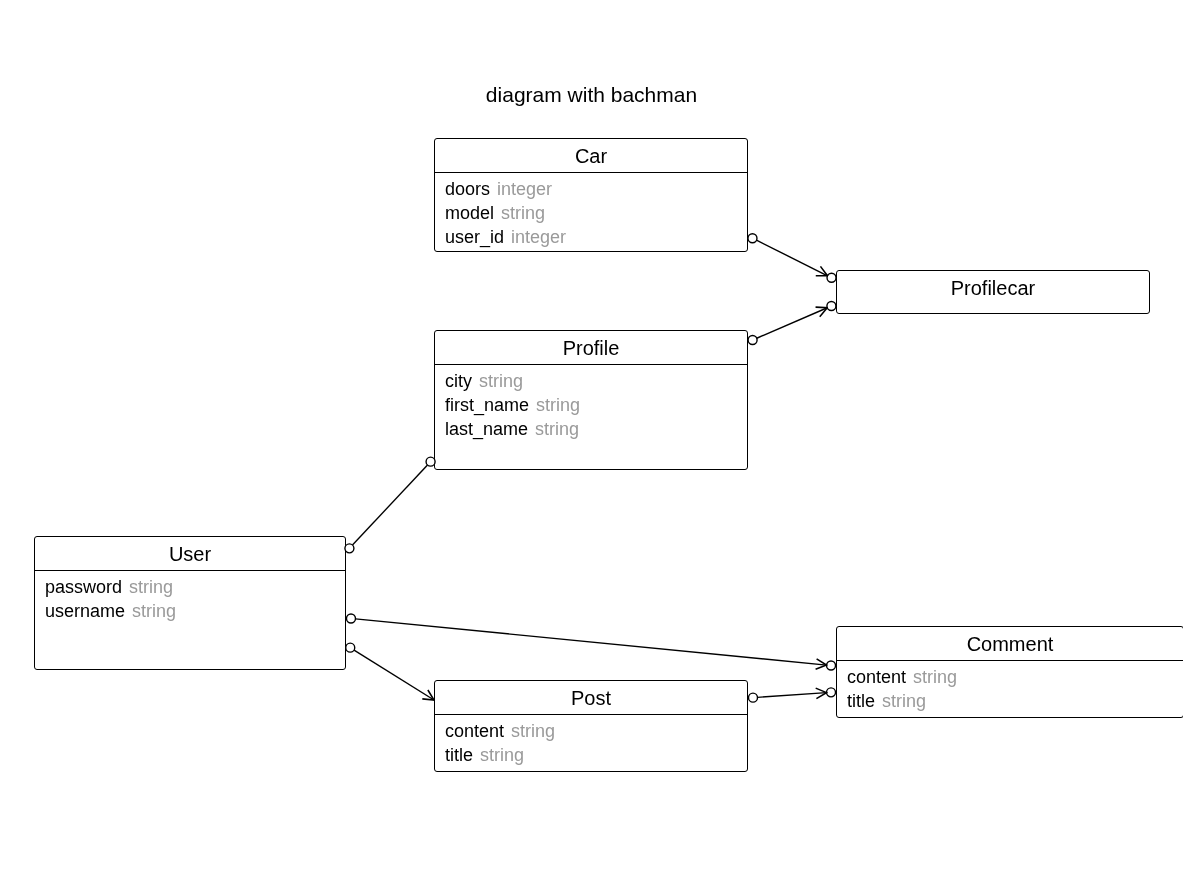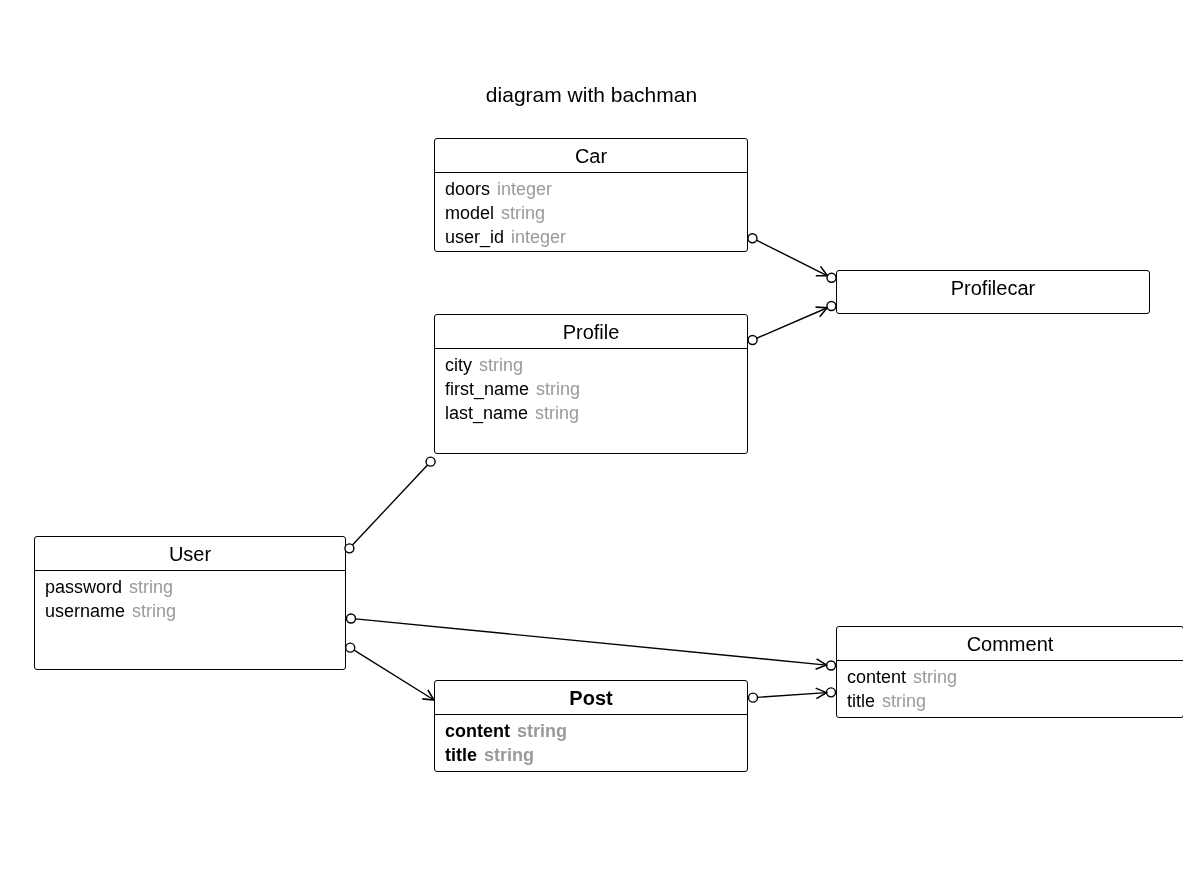--- a/index.html
+++ b/index.html
@@ -60,38 +60,38 @@
       <div class="attr"><span class="attr-name">doors</span><span class="attr-type"> integer</span></div>
       <div class="attr"><span class="attr-name">model</span><span class="attr-type"> string</span></div>
       <div class="attr"><span class="attr-name">user_id</span><span class="attr-type"> integer</span></div>
     </div>
 </div>
 
 <div class="entity" id="ent-profilecar" style="left: 836px; top: 270px; width: 314px; height: 44px;">
   <div class="entity-header" style="border-bottom:none">Profilecar</div>
 </div>
 
-<div class="entity" id="ent-profile" style="left: 434px; top: 314px; width: 314px; height: 140px;">
+<div class="entity" id="ent-profile" style="left: 434px; top: 330px; width: 314px; height: 140px;">
   <div class="entity-header">Profile</div>
   <div class="entity-body">
       <div class="attr"><span class="attr-name">city</span><span class="attr-type"> string</span></div>
       <div class="attr"><span class="attr-name">first_name</span><span class="attr-type"> string</span></div>
       <div class="attr"><span class="attr-name">last_name</span><span class="attr-type"> string</span></div>
     </div>
 </div>
 
 <div class="entity" id="ent-user" style="left: 34px; top: 536px; width: 312px; height: 134px;">
   <div class="entity-header">User</div>
   <div class="entity-body">
       <div class="attr"><span class="attr-name">password</span><span class="attr-type"> string</span></div>
       <div class="attr"><span class="attr-name">username</span><span class="attr-type"> string</span></div>
     </div>
 </div>
 
-<div class="entity" id="ent-post" style="left: 434px; top: 680px; width: 314px; height: 92px; font-weight: bold;">
+<div class="entity" id="ent-post" style="left: 434px; top: 680px; width: 314px; height: 92px;">
   <div class="entity-header">Post</div>
   <div class="entity-body">
       <div class="attr"><span class="attr-name">content</span><span class="attr-type"> string</span></div>
       <div class="attr"><span class="attr-name">title</span><span class="attr-type"> string</span></div>
     </div>
 </div>
 
 <div class="entity" id="ent-comment" style="left: 836px; top: 626px; width: 348px; height: 92px;">
   <div class="entity-header">Comment</div>
   <div class="entity-body">

